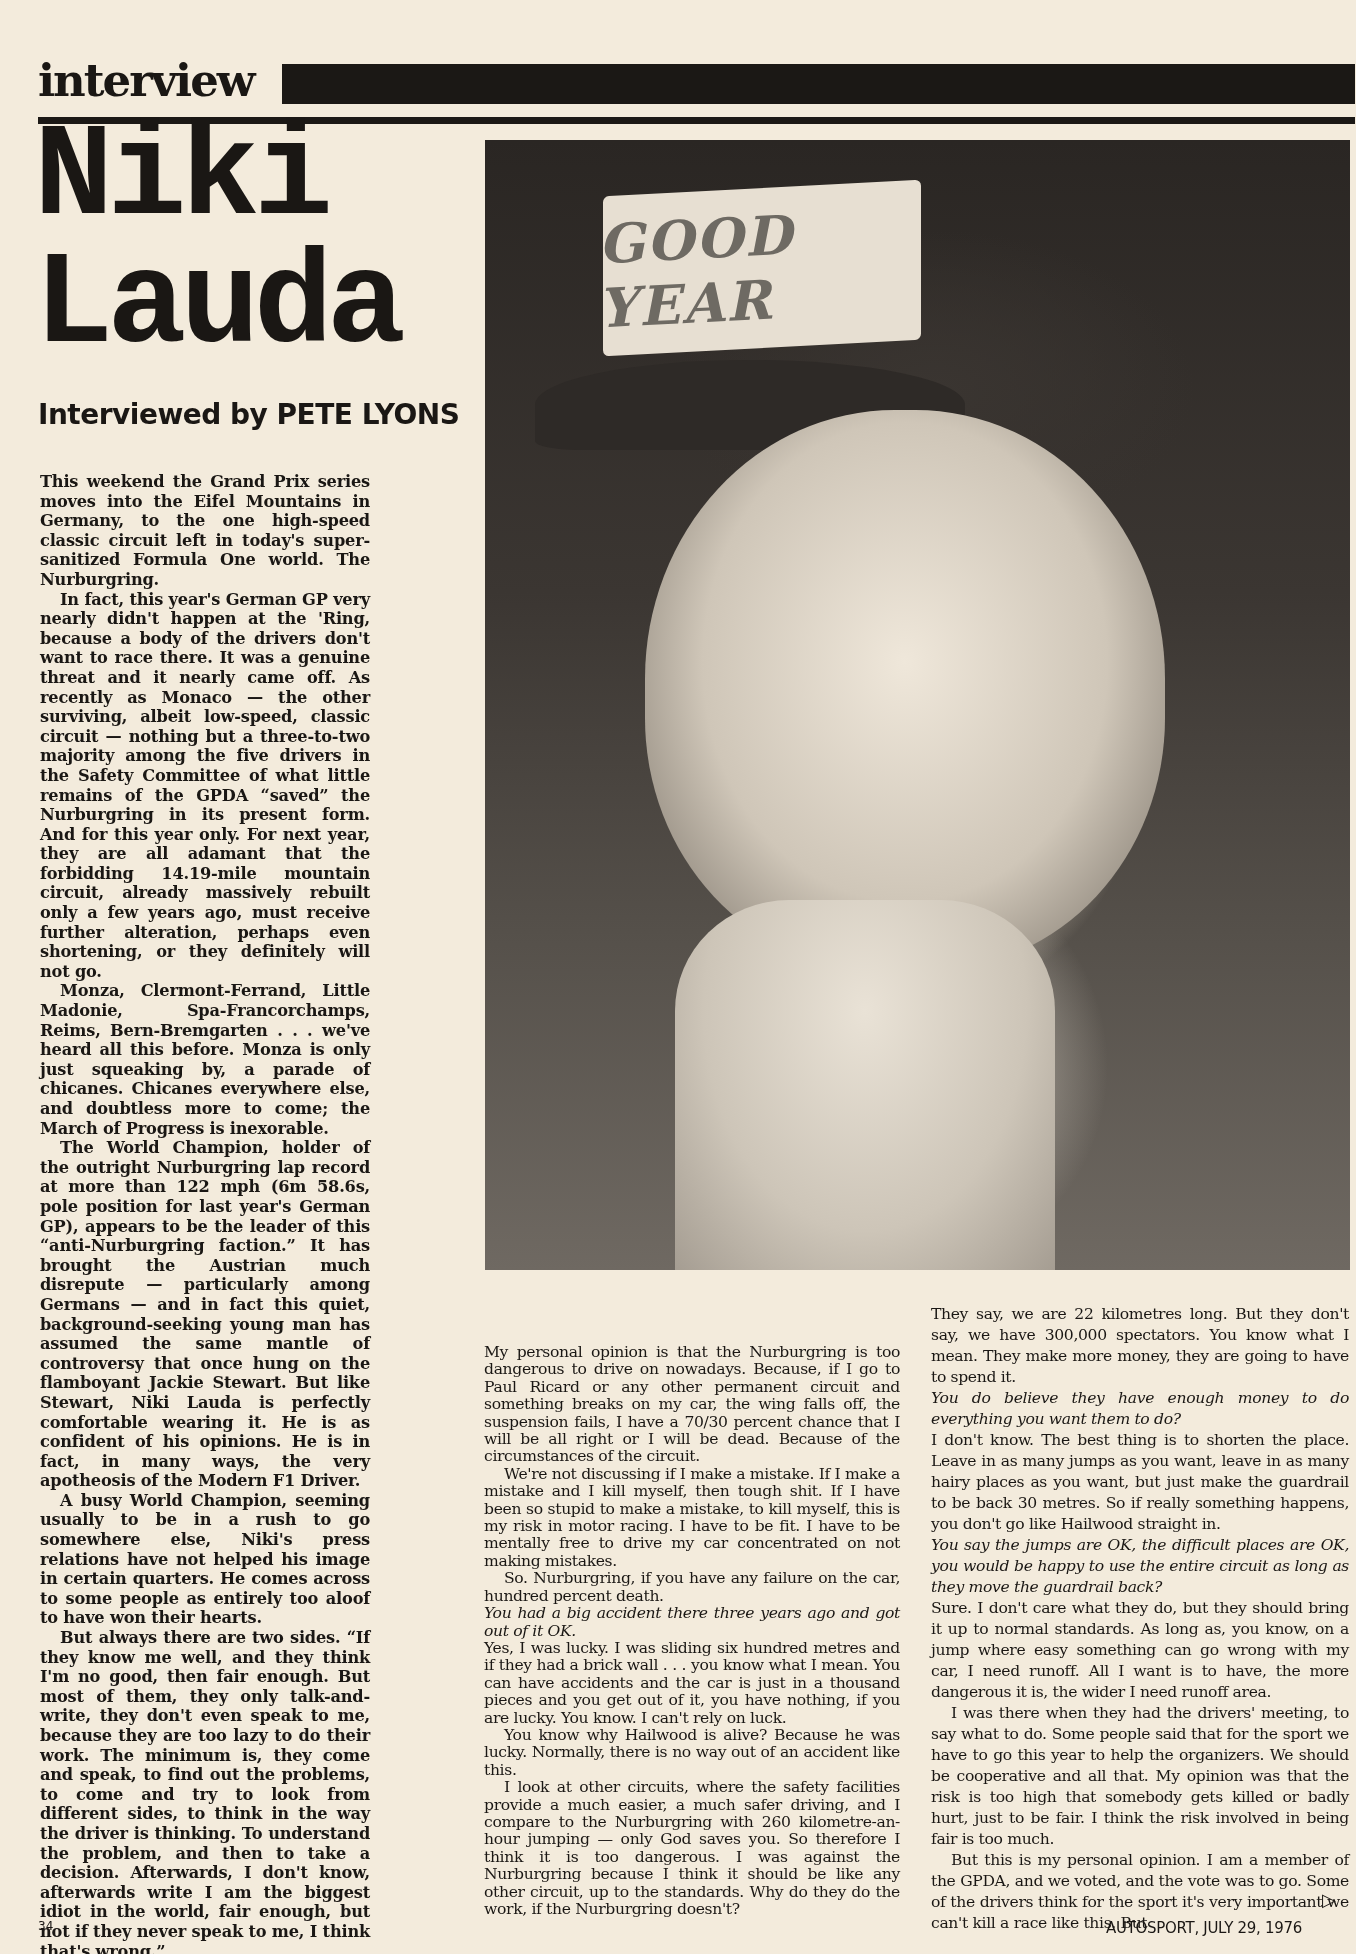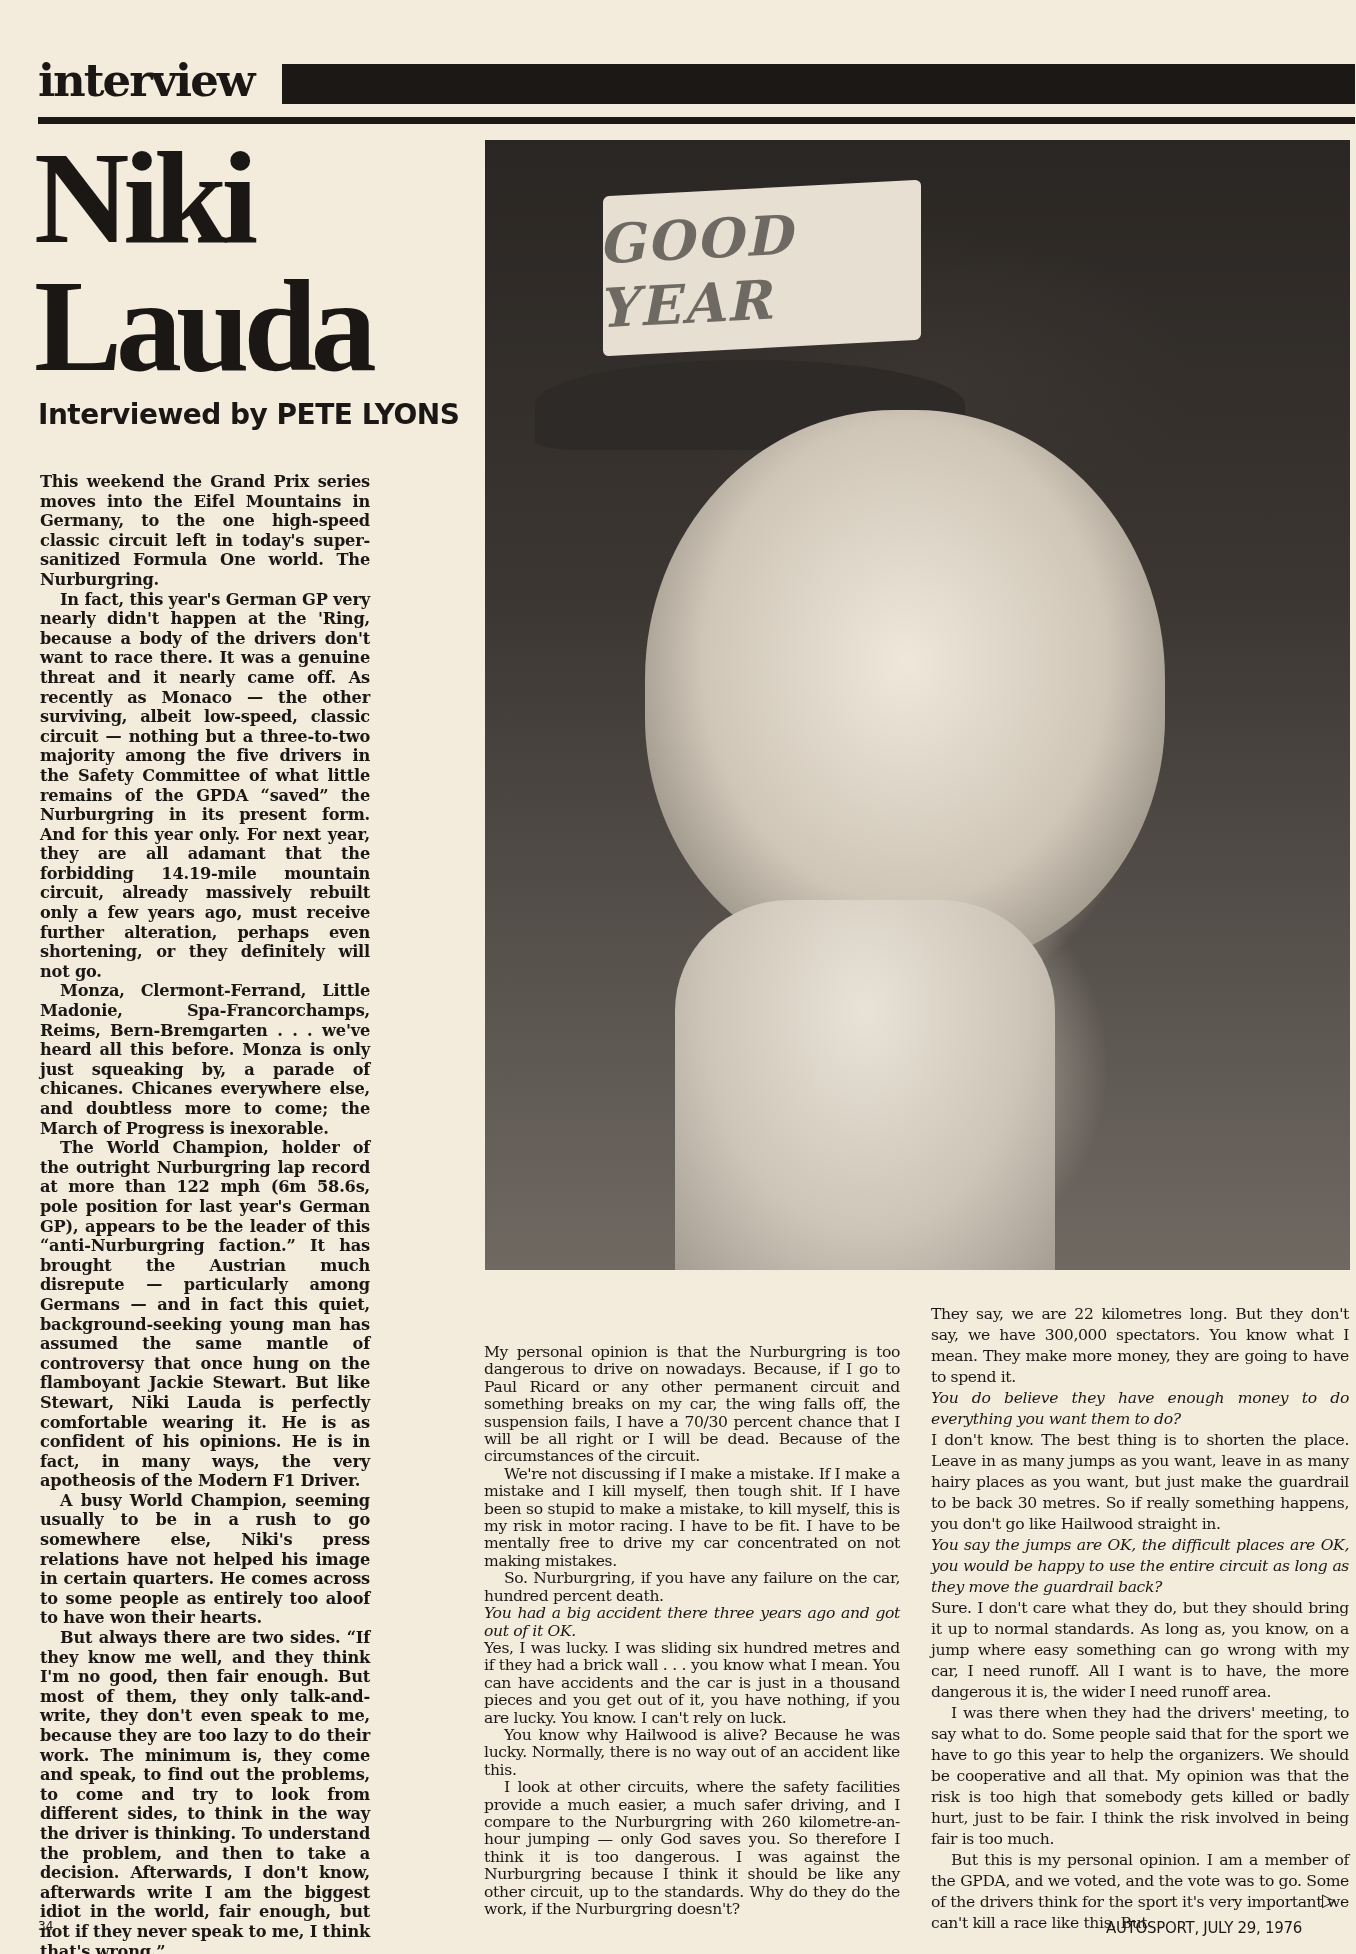--- a/index.html
+++ b/index.html
@@ -22,22 +22,22 @@
     }
     .kicker-bar {
       position: absolute; left: 282px; top: 64px; width: 1073px; height: 40px;
       background: #1b1815;
     }
     .kicker-rule {
       position: absolute; left: 38px; top: 117px; width: 1317px; height: 7px;
       background: #1b1815;
     }
     .title {
-      position: absolute; left: 34px; top: 134px;
-      font-family: Liberation Serif, serif; font-weight: bold;
+      position: absolute; left: 34px; top: 114px;
+      font-family: Liberation Mono, monospace; font-weight: bold;
       font-size: 132px; line-height: 128px; letter-spacing: -6px;
     }
     .title div { white-space: nowrap; }
     .byline {
       position: absolute; left: 38px; top: 398px;
       font-family: "DejaVu Sans", sans-serif; font-weight: bold;
       font-size: 28px; letter-spacing: -0.5px;
     }
     
     .photo {

